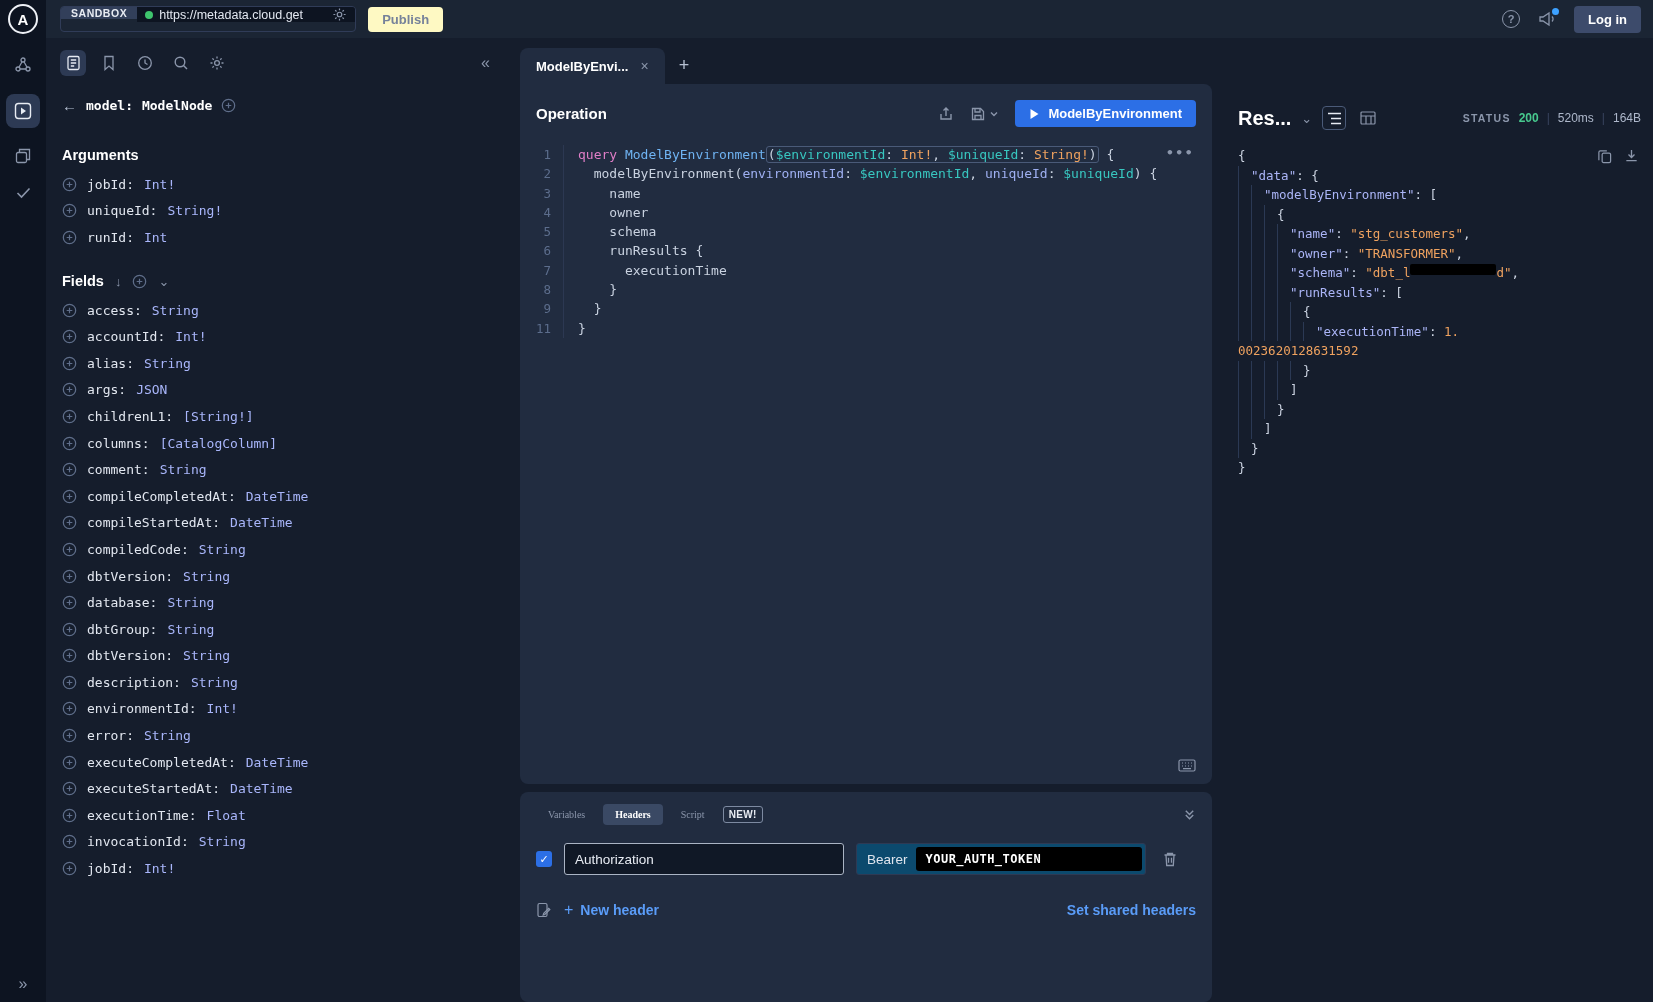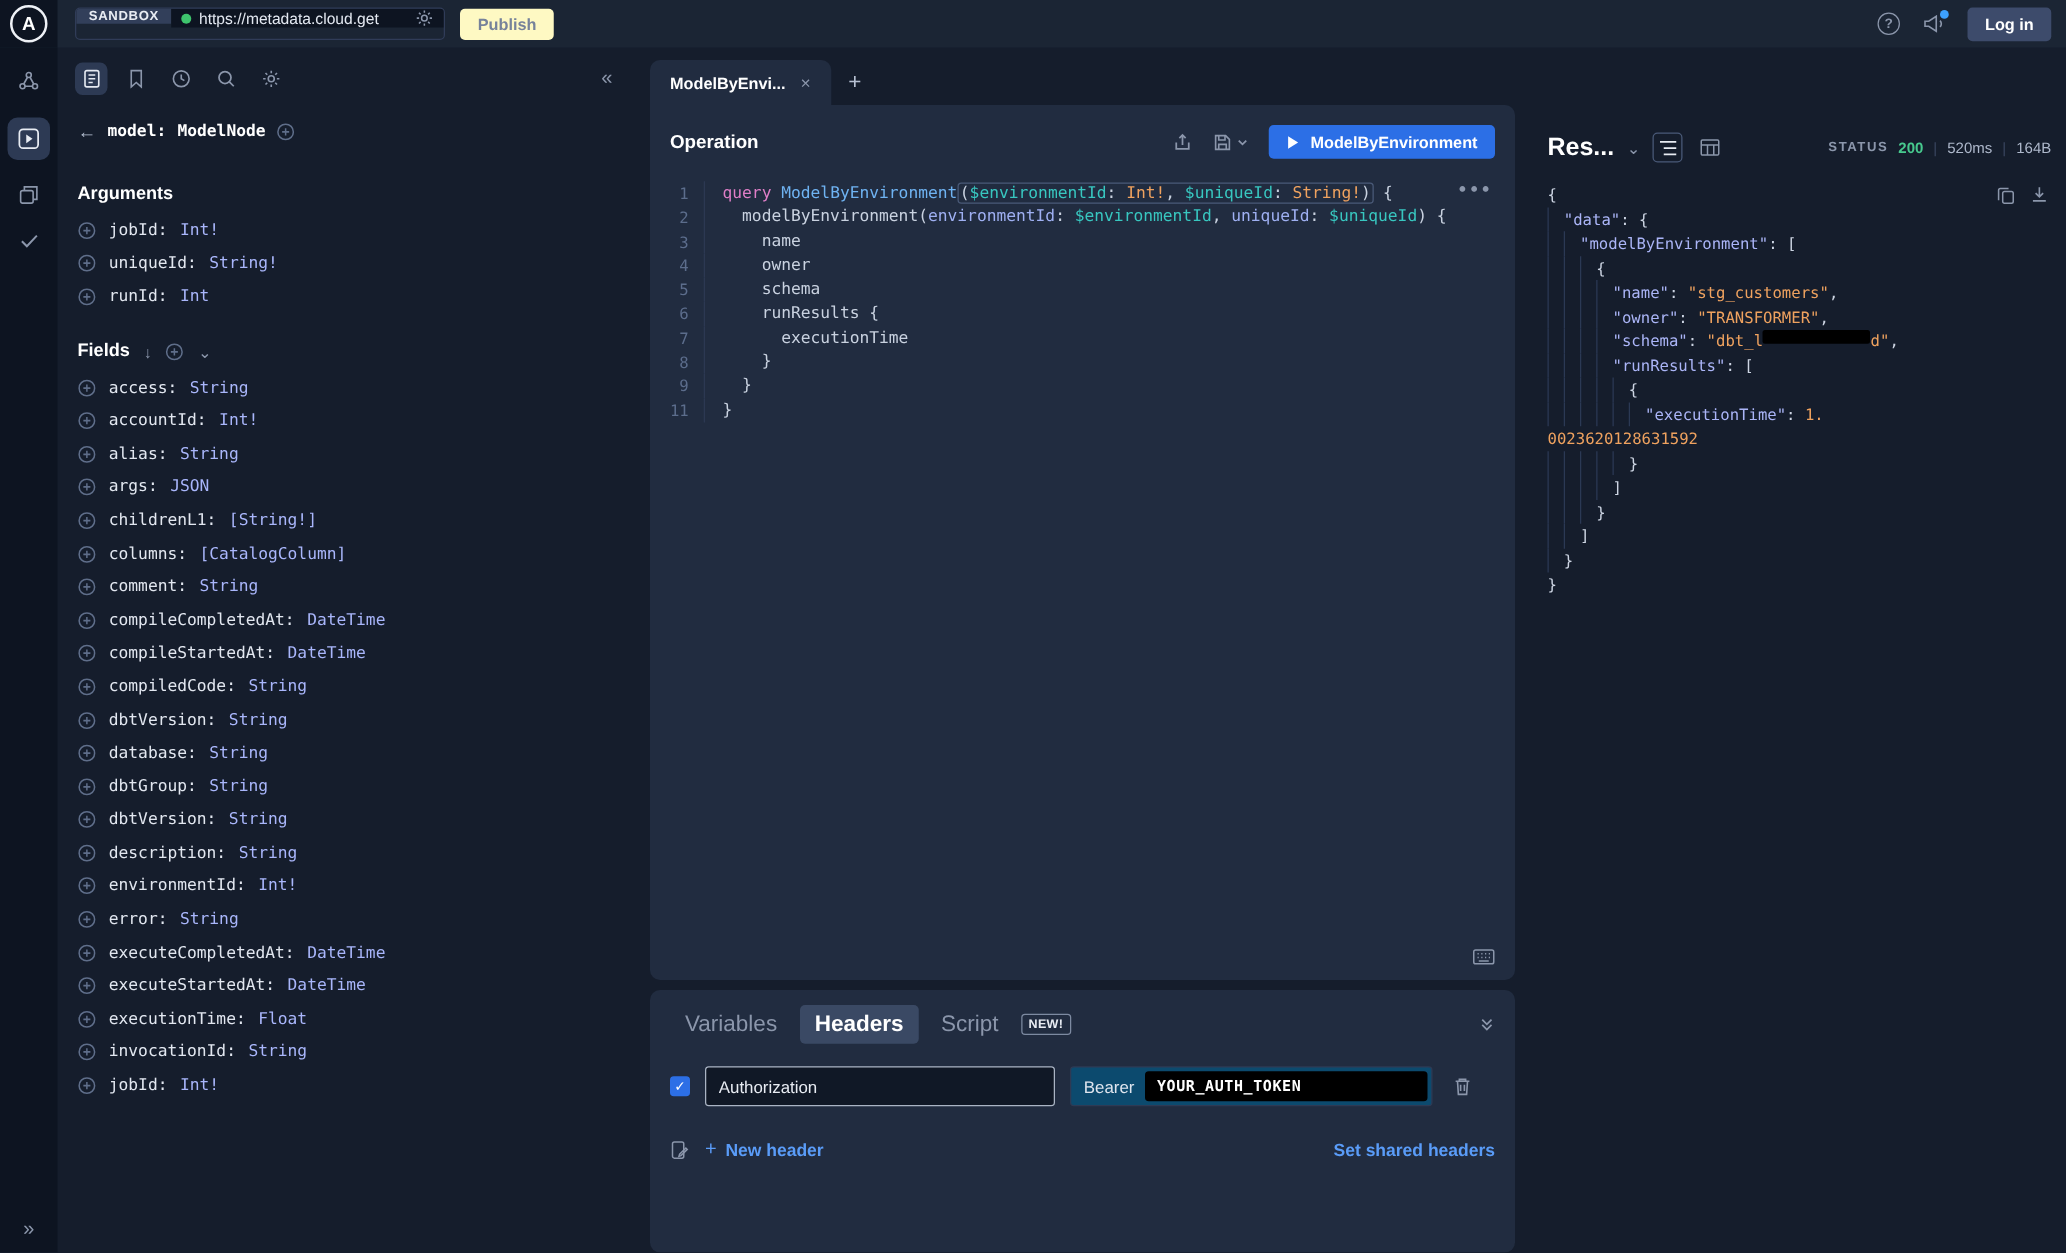--- a/index.html
+++ b/index.html
@@ -69,21 +69,21 @@
   .gutter{flex:0 0 44px;text-align:right;padding-right:12px;color:#5c6d8c;font-size:12.5px;border-right:1px solid #2c3852;user-select:none}
   .code-text{white-space:pre;padding-left:14px}
   .tk-kw{color:var(--code-pink)} .tk-op{color:var(--code-blue)} .tk-vr{color:var(--code-teal)}
   .tk-ty{color:var(--code-orange)} .tk-pt{color:#c9d2e0} .tk-fd{color:#c9d2e0} .tk-ar{color:#9fb0f2}
   .hl-box{border:1px solid #4a5a78;border-radius:3px;padding:0 1px}
   .meatballs{position:absolute;top:8px;right:18px;color:var(--dim);font-size:13px;letter-spacing:1.5px;font-weight:bold}
   .kbd{position:absolute;bottom:12px;right:16px;color:var(--dim)}
   .bottom-card{background:var(--bg-card);border-radius:8px;margin-top:8px;height:210px;padding:12px 16px;display:flex;flex-direction:column}
   .req-tabs-row{display:flex;align-items:center}
   .req-tabs{display:flex;align-items:center;gap:6px}
-  .req-tab{background:transparent;border:none;color:var(--dim);font-size:18px;padding:5px 12px;border-radius:4px;font-family:Liberation Sans, sans-serif}
+  .req-tab{background:transparent;border:none;color:var(--dim);font-size:10px;padding:5px 12px;border-radius:4px;font-family:Liberation Serif, serif}
   .req-tab.active{background:#3a4964;color:#fff;font-weight:600}
   .new-badge{border:1px solid #7d8aa1;color:#e8ecf3;border-radius:3px;font-size:10px;font-weight:bold;padding:2px 5px;letter-spacing:.03em}
   .collapse-btn{margin-left:auto;color:var(--dim)}
   .header-row{display:flex;align-items:center;gap:12px;margin-top:18px}
   .checkbox{width:16px;height:16px;background:var(--accent);border-radius:3px;color:#fff;font-size:11px;display:flex;align-items:center;justify-content:center;flex:0 0 16px}
   .key-input{flex:0 0 280px;height:32px;background:#101826;border:1.5px solid #aab4c4;border-radius:3px;color:#e8ecf3;font-size:13.5px;padding:0 10px;font-family:inherit}
   .value-box{flex:0 0 290px;height:32px;background:#0c4a6e;border:1px solid #2e3a54;border-radius:3px;display:flex;align-items:center;gap:8px;padding:0 3px 0 10px}
   .bearer{font-size:13.5px;color:#dfe5ee}
   .token-pill{flex:1;background:#000;color:#fff;font-family:"DejaVu Sans Mono",monospace;font-size:12px;font-weight:bold;padding:5px 10px;border-radius:3px;letter-spacing:.04em}
   .trash{color:var(--dim);margin-left:4px}

